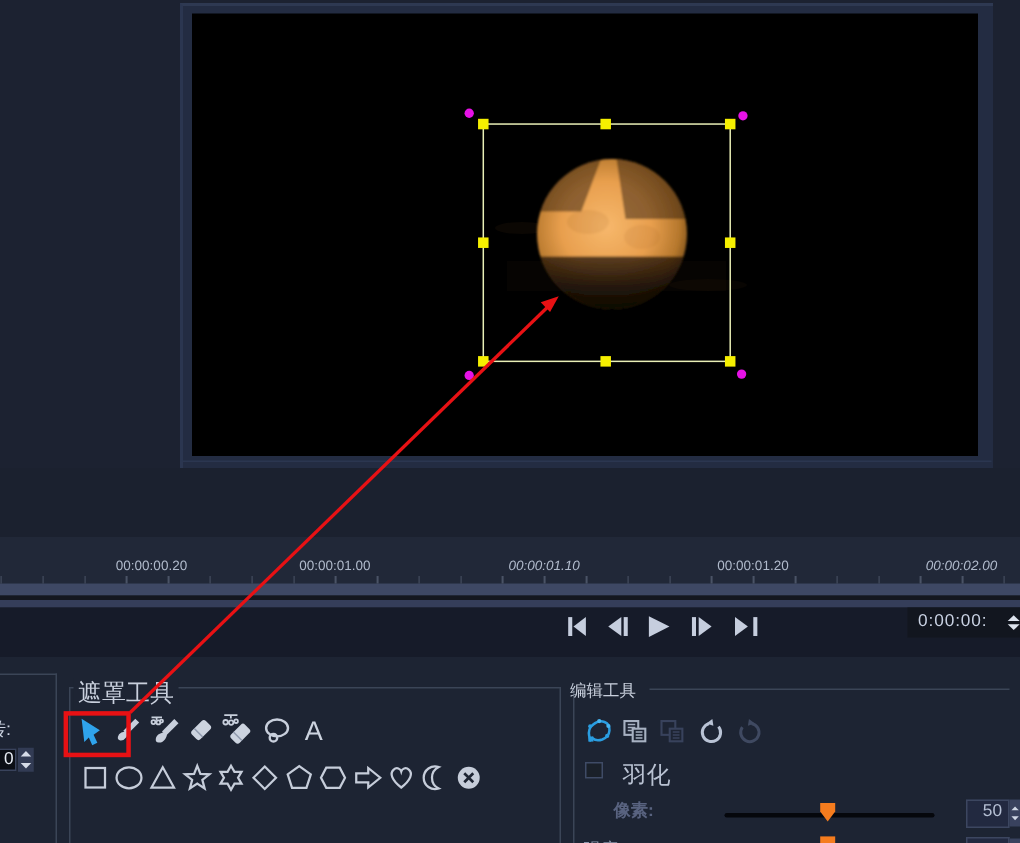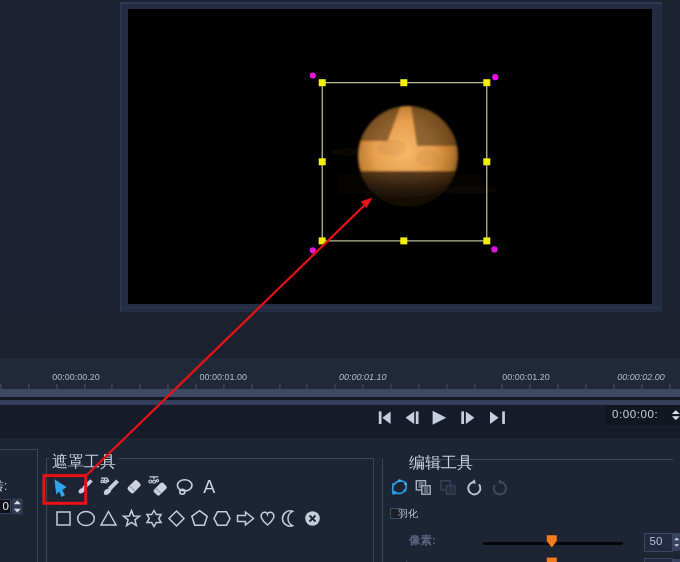--- a/index.html
+++ b/index.html
@@ -22,49 +22,49 @@
 
   <div class="abs" style="left:119.5px;top:2px;width:542px;height:309.5px;background:#232c42;
        border-top:2px solid #2e3952;border-left:2px solid #2b3650;box-sizing:border-box;"></div>
   <div class="abs" style="left:120px;top:306.5px;width:541px;height:1.5px;background:#2b3650;"></div>
   <div class="abs" style="left:128px;top:9px;width:524px;height:295px;background:#000;"></div>
 
   <div class="abs" style="left:0;top:383.5px;width:680px;height:5px;
        background-image:repeating-linear-gradient(90deg,#4a5366 0,#4a5366 1px,transparent 1px,transparent 27.86px);
        background-position:0.4px 0;"></div>
 
-  <div class="abs rlab" style="left:76px;">00:00:00.20</div>
+  <div class="abs rlab" style="left:101px;">00:00:00.20</div>
   <div class="abs rlab" style="left:223.3px;text-align:right;">00:00:01.00</div>
   <div class="abs rlab" style="left:362.8px;font-style:italic;">00:00:01.10</div>
-  <div class="abs rlab" style="left:526px;">00:00:01.20</div>
+  <div class="abs rlab" style="left:502px;">00:00:01.20</div>
   <div class="abs rlab" style="left:641px;font-style:italic;">00:00:02.00</div>
   <style>.rlab{top:372px;transform:translateX(-50%);font-size:9px;color:#b0bacb;letter-spacing:0;}</style>
 
   <div class="abs" style="left:604.5px;top:405px;width:75.5px;height:19.5px;background:#12161f;"></div>
   <div class="abs" style="left:612px;top:408px;width:60px;text-align:left;font-size:11.5px;color:#c8d1e2;letter-spacing:0.6px;">0:00:00:<span style="font-size:8.5px;padding-left:36px;">00</span></div>
 
   <div class="abs" style="left:-40px;top:449px;width:78px;height:113px;border-top:1px solid #3b4557;border-right:1px solid #3b4557;box-sizing:border-box;"></div>
   <div class="abs" style="left:45.5px;top:457.5px;width:328px;height:110px;border:1px solid #3b4557;border-bottom:none;box-sizing:border-box;"></div>
   <div class="abs" style="left:49px;top:452px;padding:0 3px;background:#1d2433;font-size:16px;color:#c9d0dd;">遮罩工具</div>
   <div class="abs" style="left:381.5px;top:459px;width:1px;height:103px;background:#3b4557;"></div>
   <div class="abs" style="left:432.5px;top:459px;width:240.5px;height:1px;background:#3b4557;"></div>
-  <div class="abs" style="left:409px;top:453px;font-size:16px;color:#c9d0dd;text-align:right;">编辑工具</div>
+  <div class="abs" style="left:380px;top:453px;font-size:11px;color:#c9d0dd;text-align:right;">编辑工具</div>
 
   <div class="abs" style="left:-8px;top:477.5px;width:16px;font-size:12px;color:#cdd4e2;">转:</div>
   <div class="abs" style="left:-6px;top:499px;width:16.5px;height:15px;background:#0c0f16;border:1px solid #39435c;box-sizing:border-box;"></div>
   <div class="abs" style="left:0px;top:500px;width:9px;font-size:11.5px;color:#e8ecf4;text-align:right;">0</div>
 
   <div class="abs" style="left:390px;top:507.5px;width:11.5px;height:11px;border:1px solid #3f4b66;background:#1a2029;box-sizing:border-box;"></div>
-  <div class="abs" style="left:398px;top:506.5px;font-size:10px;color:#b9c2d2;">羽化</div>
+  <div class="abs" style="left:415px;top:506.5px;font-size:16px;color:#b9c2d2;">羽化</div>
   <div class="abs" style="left:409px;top:533px;font-size:11.5px;color:#596380;font-weight:bold;">像素:</div>
 
   <div class="abs" style="left:482.5px;top:542px;width:140.5px;height:2.8px;background:#05070c;border-radius:2px;"></div>
 
   <div class="abs" style="left:644px;top:532.5px;width:29px;height:19px;background:#222940;border:1px solid #3c4660;box-sizing:border-box;"></div>
-  <div class="abs" style="left:644px;top:535px;width:24px;text-align:center;font-size:11.5px;color:#b6c0d4;">50</div>
+  <div class="abs" style="left:644px;top:535px;width:24px;text-align:right;font-size:11.5px;color:#b6c0d4;">50</div>
   <div class="abs" style="left:673px;top:533px;width:7.5px;height:18px;background:#39425e;"></div>
 
   <div class="abs" style="left:389px;top:557px;width:60px;height:5px;overflow:hidden;"><span style="font-size:11.5px;color:#8a94aa;">强度:</span></div>
   <div class="abs" style="left:644px;top:558px;width:29px;height:4px;background:#222940;border:1px solid #3c4660;border-bottom:none;box-sizing:border-box;"></div>
   <div class="abs" style="left:673px;top:558.5px;width:7.5px;height:3.5px;background:#39425e;"></div>
 
   <svg class="abs" style="left:0;top:0;" width="680" height="562" viewBox="0 0 680 562">
     <defs>
       <clipPath id="mclip">
           <circle cx="408" cy="156" r="50"></circle>

